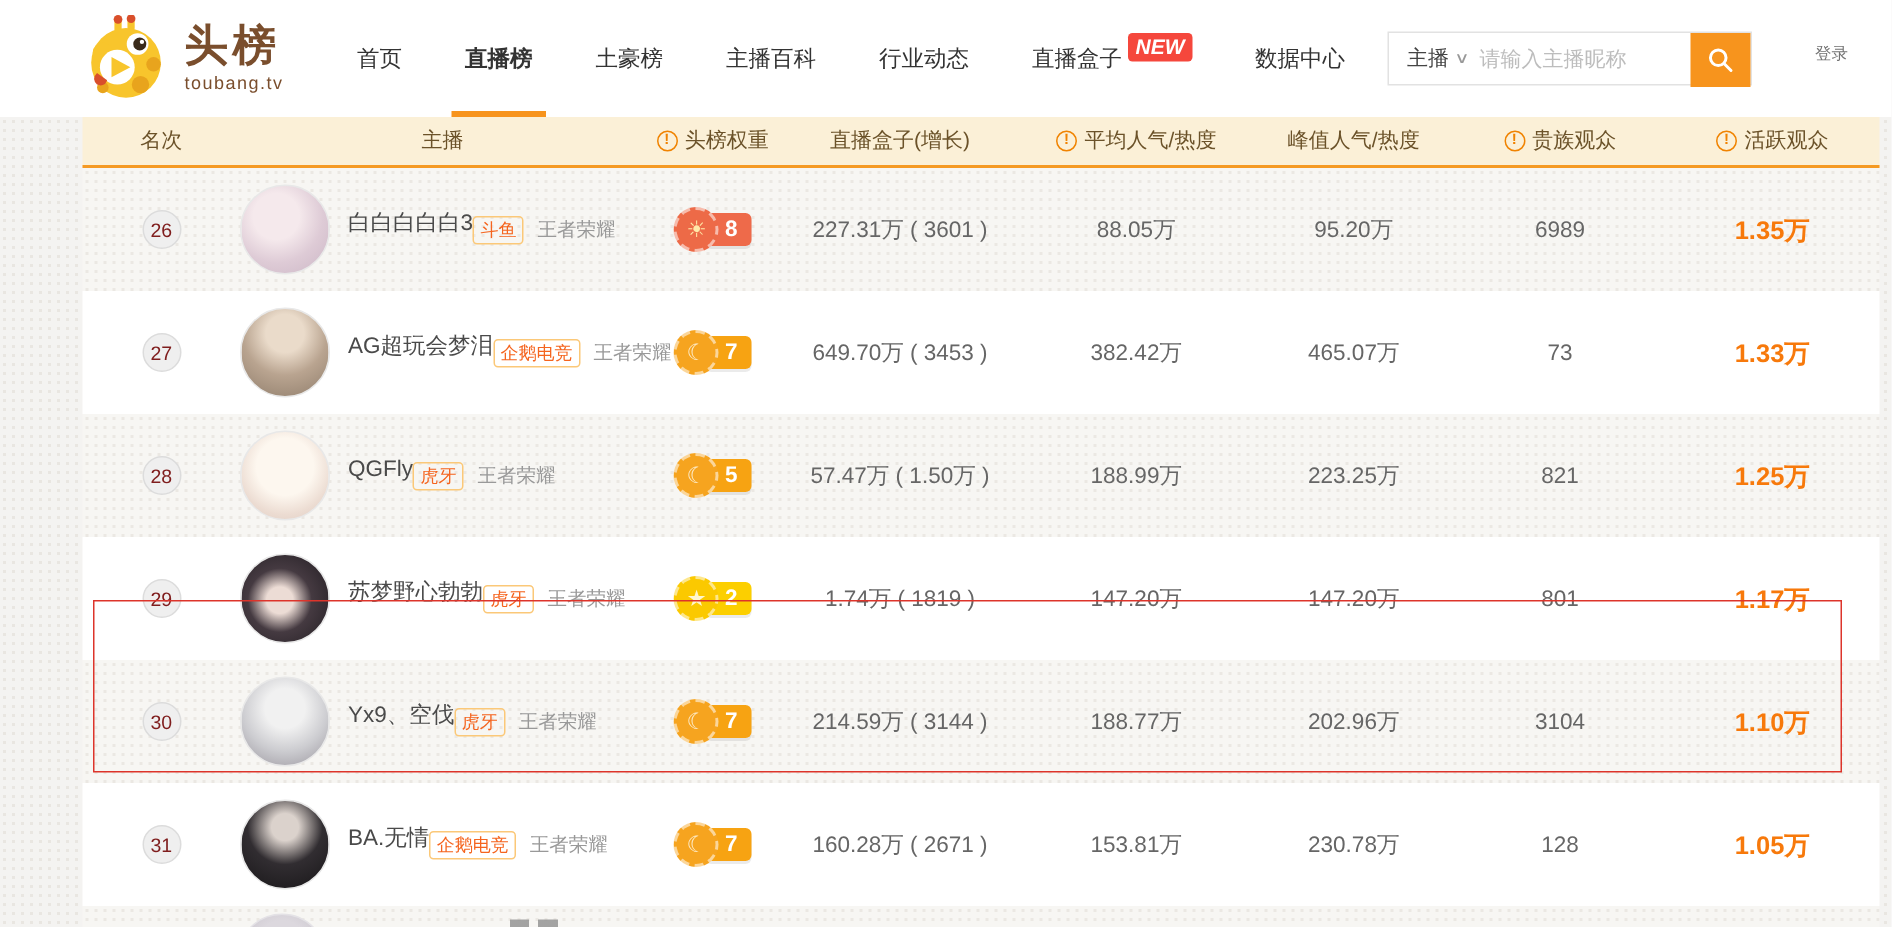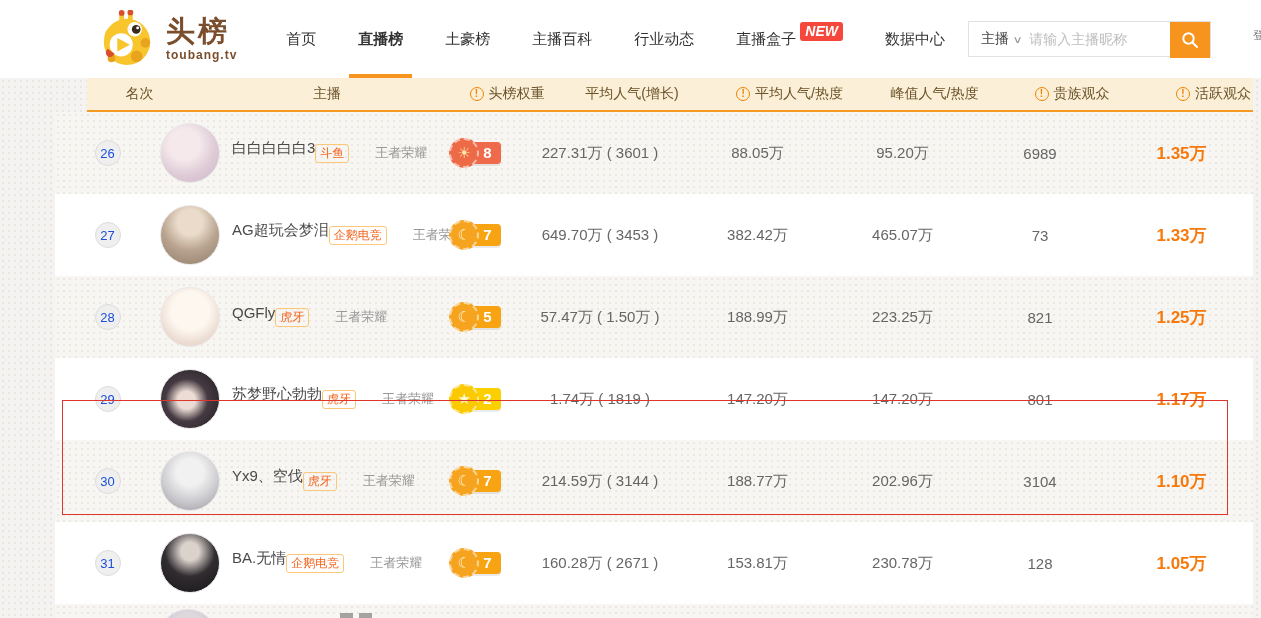--- a/index.html
+++ b/index.html
@@ -2,26 +2,26 @@
 <html><head>
 <meta charset="utf-8">
 <style>
   * { margin:0; padding:0; box-sizing:border-box; }
   html,body { width:1261px; height:618px; }
   body { font-family:"Liberation Sans","DejaVu Sans",sans-serif; background:#fff; position:relative; overflow:hidden; }
 
   .page { position:relative; width:1261px; height:618px; overflow:hidden; }
 
   
-  .topbar { position:relative; height:78px; background:#fff; display:flex; align-items:center; padding-left:55px;margin-left:43px; }
+  .topbar { position:relative; height:78px; background:#fff; display:flex; align-items:center; padding-left:55px; }
   .brand { display:flex; align-items:center; cursor:pointer; }
   .brand-mark { width:58px; height:58px; margin-right:10px; }
   .brand-text { display:flex; flex-direction:column; line-height:1; }
   .brand-title { font-size:29px; font-weight:bold; color:#7a4e2d; letter-spacing:3px; }
-  .brand-sub { font-size:12px; color:#7a4e2d; margin-top:3px; letter-spacing:1px;font-weight:bold; }
+  .brand-sub { font-size:12px; color:#7a4e2d; margin-top:3px; letter-spacing:1px; }
 
   .main-nav { display:flex; align-items:center; margin-left:28px; height:78px; }
   .nav-item { position:relative; height:78px; display:flex; align-items:center; padding:0 21px; font-size:15px; color:#333; cursor:pointer; white-space:nowrap; }
   .nav-item.active { font-weight:bold; }
   .nav-item.active::after { content:""; position:absolute; left:12px; right:12px; bottom:0; height:4px; background:#f7941d; }
   .nav-badge { display:none; margin-left:4px; margin-top:-16px; background:#f5473c; color:#fff; font-size:14px; font-weight:bold; font-style:italic; padding:1px 5px 2px; border-radius:3px; }
   .nav-item.has-badge .nav-badge { display:inline-block; }
 
   .search-area { position:absolute; left:925px; top:21px; display:flex; align-items:center; }
   .search-box { display:flex; align-items:stretch; width:243px; height:36px; border:1px solid #e2e2e2; background:#fff; }
@@ -32,45 +32,45 @@
   .search-btn { width:40px; height:36px; background:#f7941d; border:0; display:flex; align-items:center; justify-content:center; cursor:pointer; }
   .login-link { position:absolute; left:1210px; top:28px; font-size:11px; color:#737373; cursor:pointer; white-space:nowrap; }
 
   
   .content { position:absolute; top:78px; left:0; width:1261px; height:540px;
     background-color:#f4f3f1;
     background-image:radial-gradient(circle,#e9e6e1 1px,transparent 1.2px);
     background-size:6px 6px; }
   .table { position:absolute; left:55px; top:0; width:1198px; }
   .grid { display:grid; grid-template-columns:105px 270px 90px 160px 155px 135px 140px 143px; }
-  .thead { height:34px; background:#fbf0d7; border-bottom:2px solid #f59a23;margin-left:32px; }
+  .thead { height:34px; background:#fbf0d7; border-bottom:2px solid #f59a23; }
   .th { display:flex; align-items:center; justify-content:center; font-size:14px; color:#6b5229; white-space:nowrap; overflow:visible; }
   .info-ico { display:inline-flex; align-items:center; justify-content:center; width:14px; height:14px; border:1px solid #f08300; border-radius:50%; color:#f08300; font-size:10px; font-weight:bold; margin-right:5px; line-height:1; }
 
   .row { height:82px; }
   .row.gray { background-color:#f7f6f3; background-image:radial-gradient(circle,#ebe8e3 1px,transparent 1.2px); background-size:6px 6px; }
   .row.white { background:#fff; }
   .cell { display:flex; align-items:center; justify-content:center; font-size:15px; color:#666; }
   .cell.streamer { justify-content:flex-start; }
 
-  .rank-badge { width:26px; height:26px; border-radius:50%; background:#efefef; border:1px solid #dcdcdc; color:#1d4ed8; font-size:13px; display:flex; align-items:center; justify-content:center; }
+  .rank-badge { width:26px; height:26px; border-radius:50%; background:#efefef; border:1px solid #dcdcdc; color:#7f1d1d; font-size:13px; display:flex; align-items:center; justify-content:center; }
 
   .avatar { width:60px; height:60px; border-radius:50%; border:1px solid #e8e8e8; flex:none; cursor:pointer; }
   .av0 { background:radial-gradient(circle at 40% 35%, #f5e9ec 0 30%, #decbd6 60%, #cbb6c5 100%); }
   .av1 { background:radial-gradient(circle at 50% 28%, #eadbca 0 25%, #b9a490 55%, #8f7d6b 100%); }
   .av2 { background:radial-gradient(circle at 50% 40%, #fdf7ef 0 42%, #ecdcd2 70%, #dcc9bf 100%); }
   .av3 { background:radial-gradient(circle at 44% 52%, #ecdcd5 0 20%, #453a41 48%, #211c21 100%); }
   .av4 { background:radial-gradient(circle at 50% 35%, #f1f1f1 0 28%, #ccccd0 60%, #99959d 100%); }
   .av5 { background:radial-gradient(circle at 50% 30%, #dbd2cc 0 18%, #312d31 50%, #181618 100%); }
 
   .s-info { margin-left:12px; display:flex; flex-direction:row; }
   .s-name { font-size:15px; color:#4a4a4a; cursor:pointer; margin-bottom:9px; white-space:nowrap; }
   .s-meta { display:flex; align-items:center; }
   .plat-badge { border:1px solid #fbc878; color:#f5641e; border-radius:3px; font-size:12px; padding:1px 4px; line-height:15px; white-space:nowrap; }
-  .game-label { font-size:13px; color:#999; margin-left:26px; white-space:nowrap; }
+  .game-label { font-size:13px; color:#999; margin-left:9px; white-space:nowrap; }
 
   .wbadge { display:inline-flex; align-items:center; }
   .wcirc { width:30px; height:30px; border-radius:50%; display:flex; align-items:center; justify-content:center; z-index:2; border:2px dashed rgba(255,255,255,.55); font-size:15px; }
   .wchip { height:22px; line-height:22px; padding:0 9px 0 13px; margin-left:-9px; border-radius:4px; color:#fff; font-weight:bold; font-size:15px; box-shadow:0 2px 0 rgba(0,0,0,.08); }
   .w-sun  .wcirc { background:#ed6a47; color:#ffe9a8; }
   .w-sun  .wchip { background:#ee6a4a; }
   .w-moon .wcirc { background:#f6a41f; color:#fdeccb; }
   .w-moon .wchip { background:#f7a312; }
   .w-star .wcirc { background:#fbc900; color:#fff6cf; }
   .w-star .wchip { background:#fccf00; }
@@ -177,21 +177,21 @@
           <div class="th">
 
     <span>主播</span>
   </div>
           <div class="th">
     <span class="info-ico" style="display: inline-flex;">!</span>
     <span>头榜权重</span>
   </div>
           <div class="th">
 
-    <span>平均人气(增长)</span>
+    <span>直播盒子(增长)</span>
   </div>
           <div class="th">
     <span class="info-ico" style="display: inline-flex;">!</span>
     <span>平均人气/热度</span>
   </div>
           <div class="th">
 
     <span>峰值人气/热度</span>
   </div>
           <div class="th">

